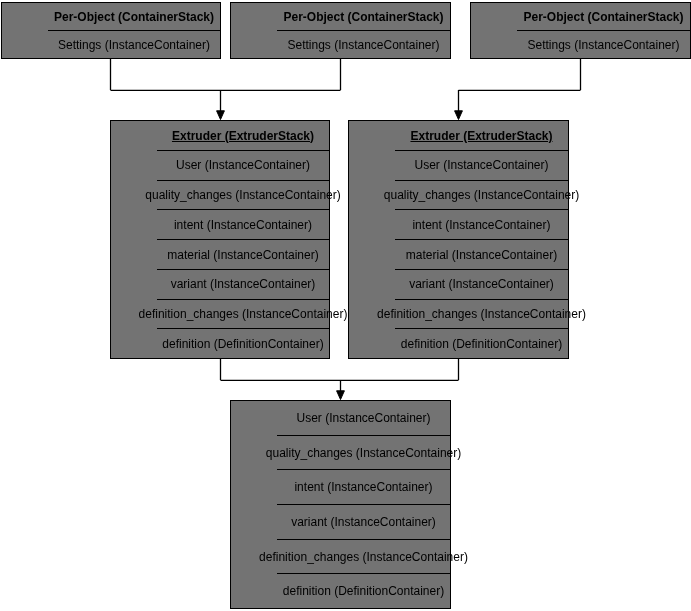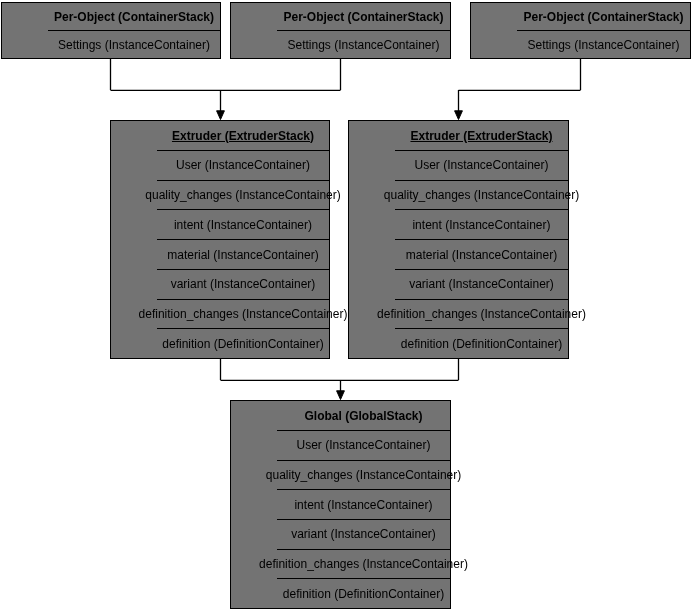--- a/index.html
+++ b/index.html
@@ -122,21 +122,20 @@
     <div class="stack-row">User (InstanceContainer)</div>
     <div class="stack-row">quality_changes (InstanceContainer)</div>
     <div class="stack-row">intent (InstanceContainer)</div>
     <div class="stack-row">material (InstanceContainer)</div>
     <div class="stack-row">variant (InstanceContainer)</div>
     <div class="stack-row">definition_changes (InstanceContainer)</div>
     <div class="stack-row">definition (DefinitionContainer)</div>
   </div>
 
   <div class="stack global" id="global-stack">
-    <div class="stack-header">Global (GlobalStack)</div>
     <div class="stack-row">User (InstanceContainer)</div>
     <div class="stack-row">quality_changes (InstanceContainer)</div>
     <div class="stack-row">intent (InstanceContainer)</div>
     <div class="stack-row">variant (InstanceContainer)</div>
     <div class="stack-row">definition_changes (InstanceContainer)</div>
     <div class="stack-row">definition (DefinitionContainer)</div>
   </div>
 
 </div>
 

